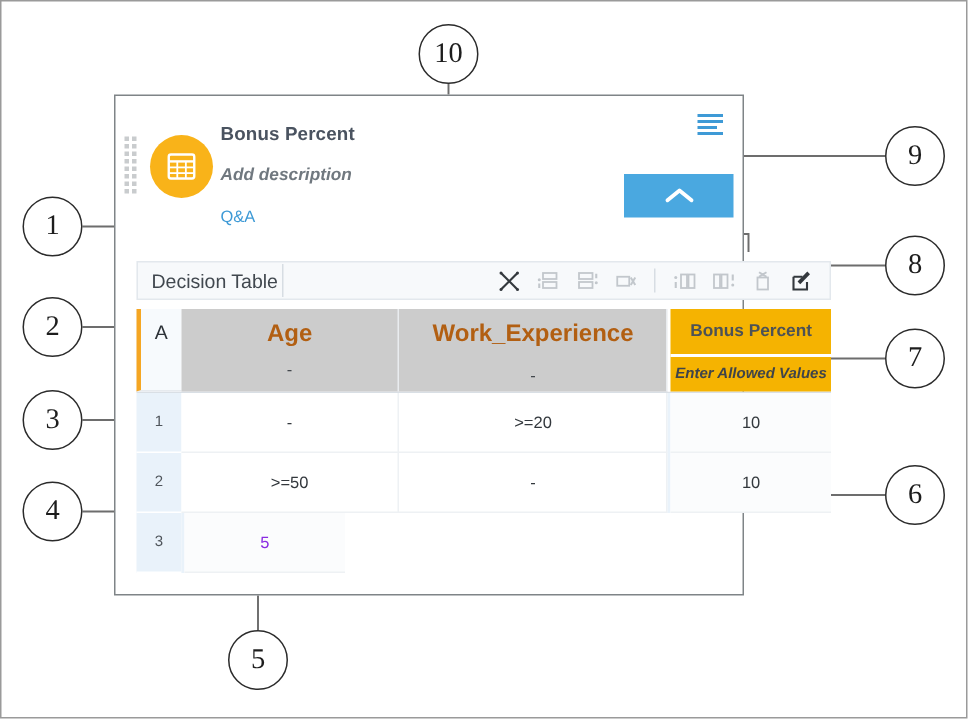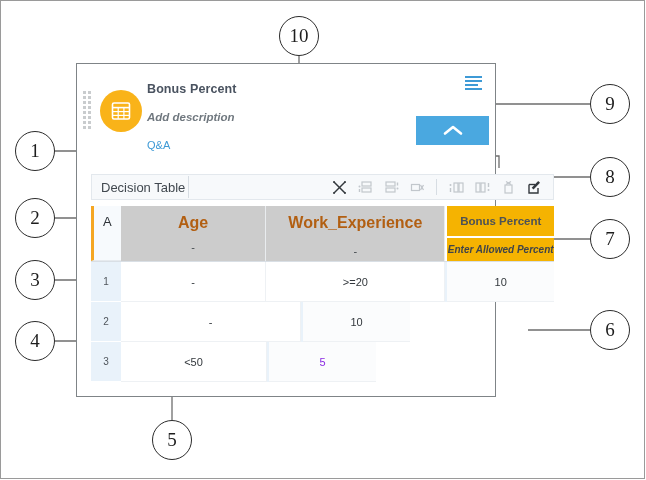--- a/index.html
+++ b/index.html
@@ -350,41 +350,41 @@
 
         <div class="cell c-in2 hdr-in">
           <span class="nm">Work_Experience</span>
           <span class="vl">-</span>
         </div>
 
         <div class="out-gap"></div>
 
         <div class="hdr-out-wrap">
           <div class="hdr-out-top">Bonus Percent</div>
-          <div class="hdr-out-bot">Enter Allowed Percent</div>
+          <div class="hdr-out-bot">Enter Allowed Values</div>
         </div>
       </div>
 
       <div class="dt-row body-row row-top-line">
         <div class="rc-idx">1</div>
         <div class="cell c-in1 rc-in">-</div>
         <div class="cell c-in2 rc-in">&gt;=20</div>
         <div class="sep-col"></div>
         <div class="rc-out">10</div>
       </div>
 
       <div class="dt-row body-row">
         <div class="rc-idx">2</div>
+        <div class="cell c-in1 rc-in">&gt;=50</div>
         <div class="cell c-in2 rc-in">-</div>
         <div class="sep-col"></div>
         <div class="rc-out">10</div>
       </div>
 
       <div class="dt-row body-row">
         <div class="rc-idx">3</div>
-        <div class="cell c-in1 rc-in">&lt;50</div>
         <div class="sep-col"></div>
         <div class="rc-out purple">5</div>
       </div>
 
     </div>
   </div>
 </div>
 
 </body></html>

